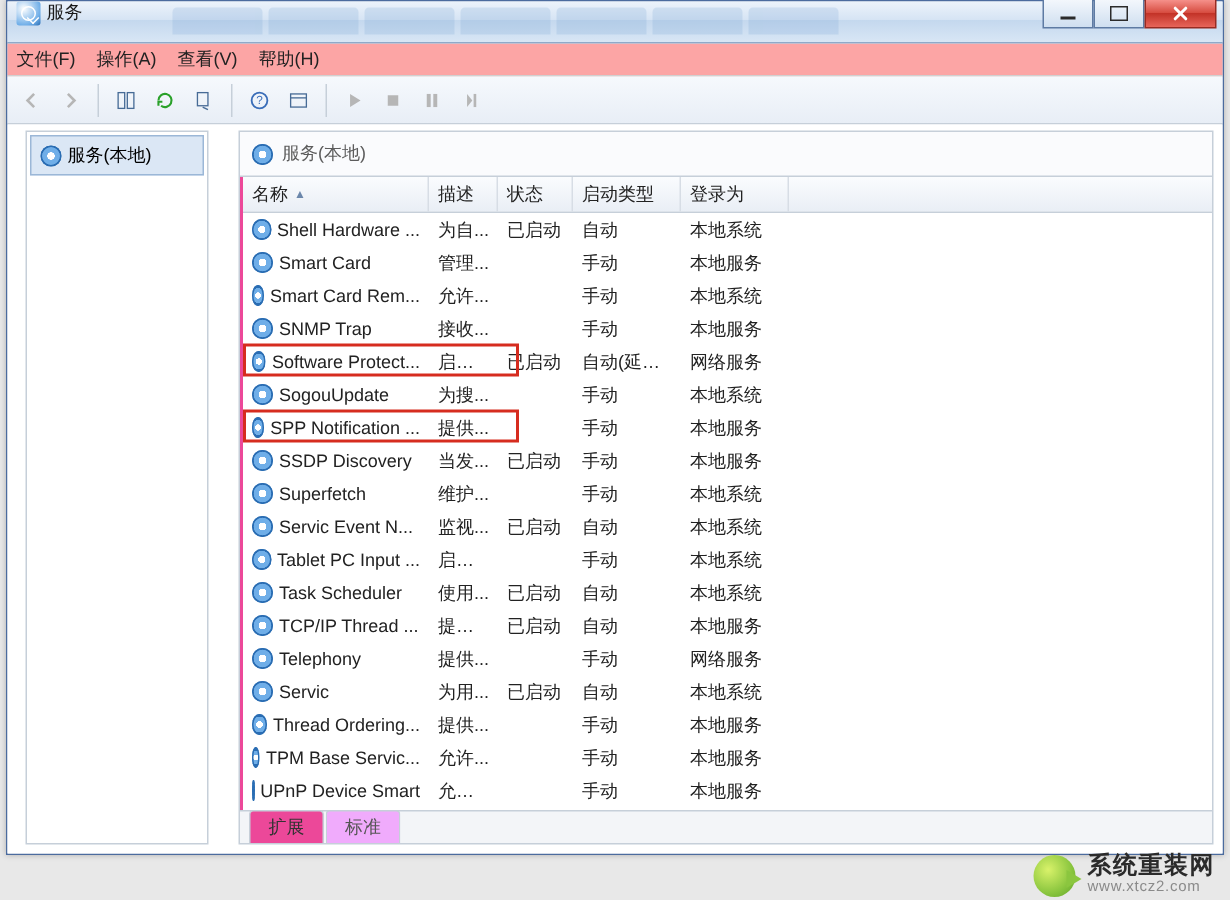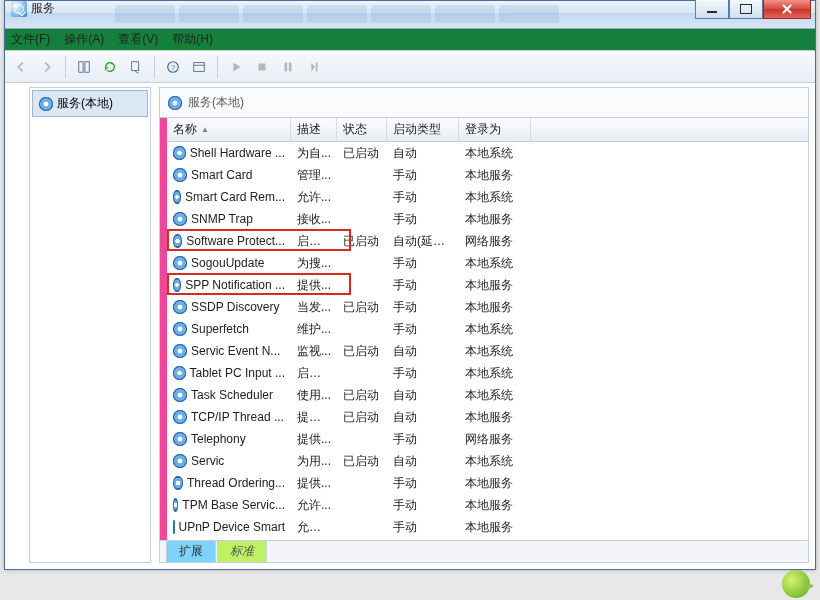--- a/index.html
+++ b/index.html
@@ -72,39 +72,39 @@
   .win-btn.min::before{content:"";width:10px;height:2px;background:#2b2b2b;margin-top:6px;}
   .win-btn.max::before{content:"";width:10px;height:8px;border:1.5px solid #2b2b2b;}
   .win-btn.close::before,.win-btn.close::after{
     content:"";position:absolute;width:12px;height:2px;background:#fff;border-radius:1px;
   }
   .win-btn.close{position:relative;}
   .win-btn.close::before{transform:rotate(45deg);}
   .win-btn.close::after{transform:rotate(-45deg);}
 
   .menubar{
-    height:22px;border-bottom:1px solid #d0d0d0;background:#15803d;
+    height:22px;border-bottom:1px solid #d0d0d0;background:#fca5a5;
     display:flex;align-items:center;padding:0 6px;gap:14px;
     font-size:12px;color:#222;
   }
 
   .toolbar{
     height:32px;background:linear-gradient(#f6f9fd,#e8eef6);
     border-bottom:1px solid #c6cfd9;display:flex;align-items:center;padding:0 4px;gap:2px;
   }
   .tbtn{
     width:24px;height:24px;display:flex;align-items:center;justify-content:center;
     border:1px solid transparent;border-radius:3px;color:#476b96;
   }
   .tbtn.disabled{color:#b6b6b6;}
   .tsep{width:1px;height:22px;background:#c6cfd9;margin:0 4px;}
   .tbtn svg{width:14px;height:14px;}
 
   .client{
-    flex:1;display:flex;min-height:0;background:#fff;padding:4px 6px 6px 24px;gap:8px;
+    flex:1;display:flex;min-height:0;background:#fff;padding:4px 6px 6px 12px;gap:20px;
   }
   .nav-pane{
     width:122px;border:1px solid #c6cfd9;background:#fff;
   }
   .nav-item{
     display:flex;align-items:center;gap:4px;padding:4px 6px;font-size:12px;
     background:#dbe7f5;border:1px solid #9bb7d7;margin:2px;
   }
   .gear-icon{
     width:14px;height:14px;border-radius:50%;
@@ -115,21 +115,21 @@
   .right-pane{flex:1;display:flex;flex-direction:column;border:1px solid #c6cfd9;min-width:0;}
   .inner-title{
     height:30px;display:flex;align-items:center;gap:6px;padding:0 8px;
     border-bottom:1px solid #c6cfd9;background:#fafbfd;
   }
   .inner-body{flex:1;display:flex;min-height:0;}
   .desc-pane{
     width:196px;padding:10px 8px;font-size:12px;color:#333;
     border-right:1px solid #e2e6ec;
   }
-  .list-area{flex:1;display:flex;flex-direction:column;min-width:0;border-left:7px solid #ec4899;}
+  .list-area{flex:1;display:flex;flex-direction:column;min-width:0;border-left:2px solid #ec4899;}
   .list-header{
     display:flex;height:24px;background:linear-gradient(#fafcfe,#e9eef5);
     border-bottom:1px solid #c6cfd9;font-size:12px;color:#222;position:relative;
   }
   .list-header .col{
     display:flex;align-items:center;padding:0 6px;border-right:1px solid #d7dde5;
     white-space:nowrap;overflow:hidden;
   }
   .sort-ind{margin-left:4px;font-size:8px;color:#6b87ab;}
   .rows{flex:1;overflow:hidden;position:relative;}
@@ -146,23 +146,23 @@
   .c-logon{width:72px;font-family:Liberation Mono, monospace;}
 
   .hl-box{position:absolute;border:2px solid #d62c1f;pointer-events:none;}
 
   .tabs-strip{
     height:22px;display:flex;align-items:flex-end;padding:0 6px;
     border-top:1px solid #c6cfd9;background:#f3f5f8;font-size:12px;
   }
   .vtab{
     padding:2px 12px;border:1px solid #c6cfd9;border-bottom:none;margin-right:1px;
-    background:#7dd3fc;border-radius:3px 3px 0 0;color:#333;
-  }
-  .vtab.inactive{background:#bef264;color:#555;font-style:italic;}
+    background:#ec4899;border-radius:3px 3px 0 0;color:#333;
+  }
+  .vtab.inactive{background:#f0abfc;color:#555;}
 
   .watermark{
     position:absolute;right:10px;bottom:2px;display:flex;align-items:center;gap:8px;
   }
   .watermark .logo{
     width:28px;height:28px;border-radius:50%;
     background:radial-gradient(circle at 35% 35%,#d9f26a,#8bc63f 60%,#5da227);
     position:relative;
   }
   .watermark .logo::after{
@@ -487,13 +487,17 @@
       <div class="tabs-strip">
         <div class="vtab">扩展</div>
         <div class="vtab inactive">标准</div>
       </div>
     </div>
   </div>
 </div>
 
 <div class="watermark">
   <div class="logo"></div>
+  <div class="wm-text">
+    <span class="big">系统重装网</span>
+    <span class="small">www.xtcz2.com</span>
+  </div>
 </div>
 
 </body></html>

